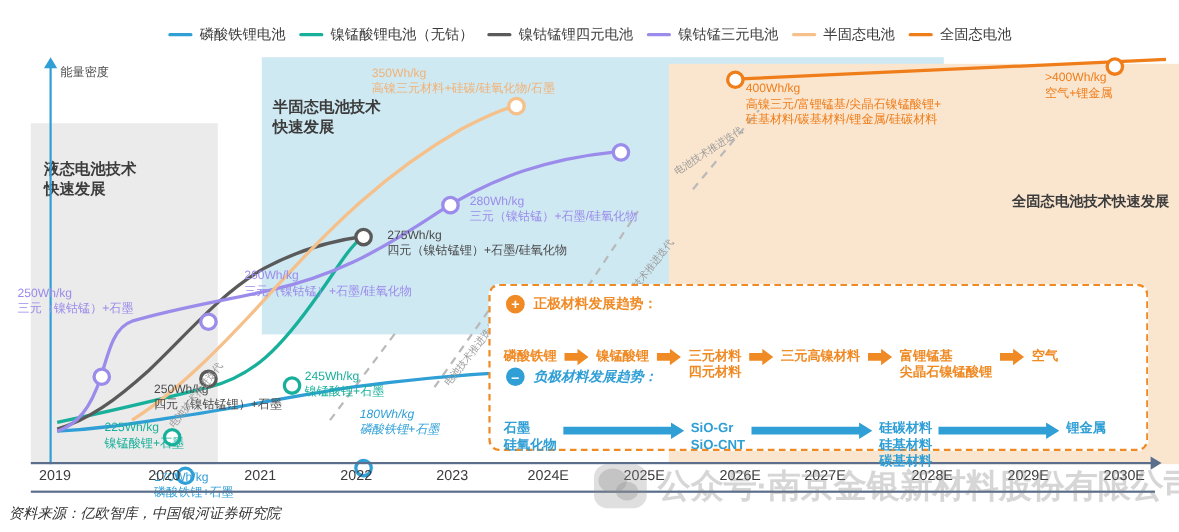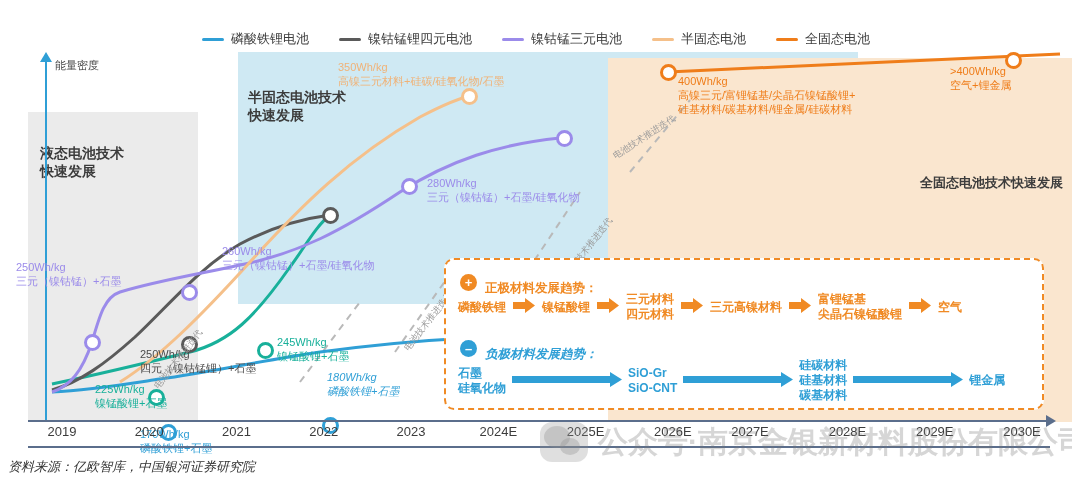--- a/index.html
+++ b/index.html
@@ -1,21 +1,21 @@
 <!DOCTYPE html>
 <html><head>
 <meta charset="utf-8">
 <style>
   html,body{margin:0;padding:0;background:#ffffff;}
   body{width:1072px;height:484px;position:relative;overflow:hidden;
        font-family:"Liberation Sans","DejaVu Sans",sans-serif;color:#333;}
 
   
   #legend{position:absolute;left:0;top:22px;width:1072px;height:26px;
-          display:flex;justify-content:center;align-items:flex-end;gap:30px;}
+          display:flex;justify-content:center;align-items:flex-start;gap:12px;}
   .lg-item{display:flex;align-items:center;gap:7px;font-size:13px;color:#3c3c3c;white-space:nowrap;}
   .lg-dash{width:22px;height:3px;border-radius:2px;display:block;}
 
   
   #plot{position:absolute;left:0;top:52px;width:1072px;height:378px;}
 
   .band{position:absolute;top:0;}
   #band-liquid{left:28px;width:170px;top:60px;height:310px;background:#ebebeb;}
   #band-semi{left:238px;width:620px;top:0;height:252px;background:#cfe9f3;}
   #band-solid{left:608px;width:464px;top:6px;height:364px;background:#fae6cf;}
@@ -49,22 +49,22 @@
   #axisline{position:absolute;left:28px;top:446px;width:1022px;height:2px;background:#5b6e8c;}
 
   #source{position:absolute;left:8px;top:458px;font-size:13px;font-style:italic;color:#333;text-align:right;}
 
   
   #matbox{position:absolute;left:444px;top:258px;width:600px;height:152px;
           border:2px dashed #f08a24;border-radius:10px;background:#ffffff;box-sizing:border-box;}
   .mb-head{display:flex;align-items:center;gap:8px;position:absolute;}
   .circ{width:17px;height:17px;border-radius:50%;color:#fff;font-size:13px;font-weight:bold;
         display:flex;align-items:center;justify-content:center;line-height:1;}
-  .mb-title{font-size:12.5px;font-weight:bold;margin-top:12px;}
-  .chain{position:absolute;display:flex;align-items:center;}
+  .mb-title{font-size:12.5px;font-weight:bold;}
+  .chain{position:absolute;display:flex;align-items:flex-start;margin-top:24px;}
   .chain .cell{font-size:12px;line-height:15px;white-space:pre;font-weight:bold;}
   .arw{flex:0 0 auto;}
 
   
   #wm{position:absolute;left:540px;top:412px;width:520px;height:60px;
       font-size:30px;color:rgba(120,120,120,.30);font-weight:bold;white-space:nowrap;
       display:flex;align-items:center;gap:10px;}
   #wm-badge{width:48px;height:40px;border-radius:12px;background:rgba(140,140,140,.28);
             position:relative;flex:0 0 auto;}
   #wm-badge:before,#wm-badge:after{content:"";position:absolute;border-radius:50%;
@@ -72,20 +72,24 @@
   #wm-badge:before{width:26px;height:22px;left:4px;top:4px;}
   #wm-badge:after{width:20px;height:17px;left:20px;top:16px;}
 </style>
 </head>
 <body>
 
 <div id="legend">
     <div class="lg-item">
       <span class="lg-dash" style="background: rgb(47, 159, 214);"></span>
       <span>磷酸铁锂电池</span>
+    </div>
+    <div class="lg-item">
+      <span class="lg-dash" style="background: rgb(24, 176, 154);"></span>
+      <span>镍锰酸锂电池（无钴）</span>
     </div>
     <div class="lg-item">
       <span class="lg-dash" style="background: rgb(90, 90, 90);"></span>
       <span>镍钴锰锂四元电池</span>
     </div>
     <div class="lg-item">
       <span class="lg-dash" style="background: rgb(155, 139, 234);"></span>
       <span>镍钴锰三元电池</span>
     </div>
     <div class="lg-item">
@@ -157,20 +161,22 @@
   <div class="dl" style="left:95px;  top:330px; color:#18b09a;">225Wh/kg
 镍锰酸锂+石墨</div>
   <div class="dl" style="left:140px; top:375px; color:#2f9fd6;">170Wh/kg
 磷酸铁锂+石墨</div>
   <div class="dl" style="left:202px; top:192px; color:#9b8bea;margin-left:20px;">260Wh/kg
 三元（镍钴锰）+石墨/硅氧化物</div>
   <div class="dl" style="left:277px; top:283px; color:#18b09a;">245Wh/kg
 镍锰酸锂+石墨</div>
   <div class="dl" style="left:327px; top:318px; color:#2f9fd6;font-style:italic;">180Wh/kg
 磷酸铁锂+石墨</div>
+  <div class="dl" style="left:352px; top:155px; color:#4a4a4a;">275Wh/kg
+四元（镍钴锰锂）+石墨/硅氧化物</div>
   <div class="dl" style="left:427px; top:124px; color:#9b8bea;">280Wh/kg
 三元（镍钴锰）+石墨/硅氧化物</div>
   <div class="dl" style="left:338px; top:8px;   color:#f0b277;">350Wh/kg
 高镍三元材料+硅碳/硅氧化物/石墨</div>
   <div class="dl" style="left:678px; top:22px;  color:#ef7d1a;">400Wh/kg
 高镍三元/富锂锰基/尖晶石镍锰酸锂+
 硅基材料/碳基材料/锂金属/硅碳材料</div>
   <div class="dl" style="left:950px;top:12px; color:#ef7d1a;">&gt;400Wh/kg
 空气+锂金属</div>
 
@@ -233,21 +239,21 @@
 硅基材料
 碳基材料</span>
       <span class="arw" style="margin: 2px 6px 0px;"><svg width="110" height="15" viewBox="0 0 110 15">
           <path d="M0,4 L98,4 L98,0 L110,7.5 L98,15 L98,11 L0,11 Z" fill="#2f9fd6"></path>
         </svg></span>
       <span class="cell" style="color: rgb(47, 159, 214);">锂金属</span>
     </div>
 </div>
 
 <div id="xticks">
-    <div class="xt" style="left: 62px;">2019</div>
+    <div class="xt" style="left: 50px;">2019</div>
     <div class="xt" style="left: 149.273px;">2020</div>
     <div class="xt" style="left: 236.545px;">2021</div>
     <div class="xt" style="left: 323.818px;">2022</div>
     <div class="xt" style="left: 411.091px;">2023</div>
     <div class="xt" style="left: 498.364px;">2024E</div>
     <div class="xt" style="left: 585.636px;">2025E</div>
     <div class="xt" style="left: 672.909px;">2026E</div>
     <div class="xt" style="left: 750px;">2027E</div>
     <div class="xt" style="left: 847.455px;">2028E</div>
     <div class="xt" style="left: 934.727px;">2029E</div>

